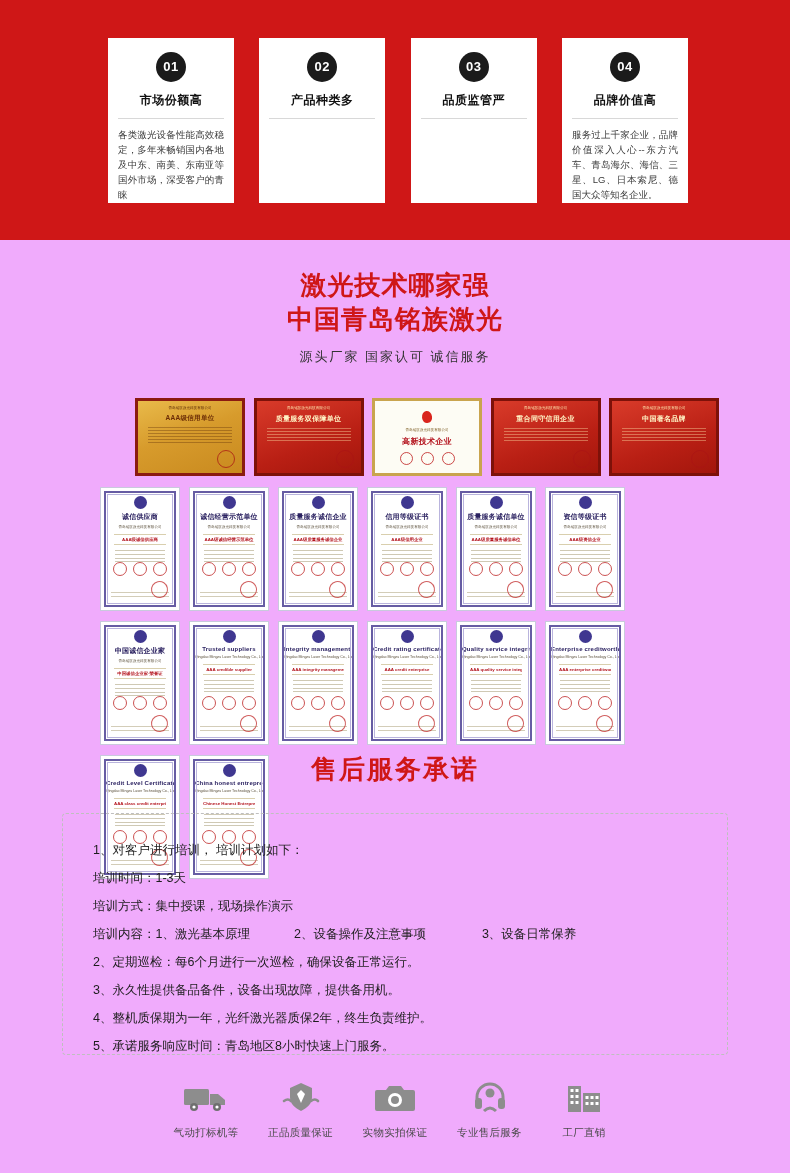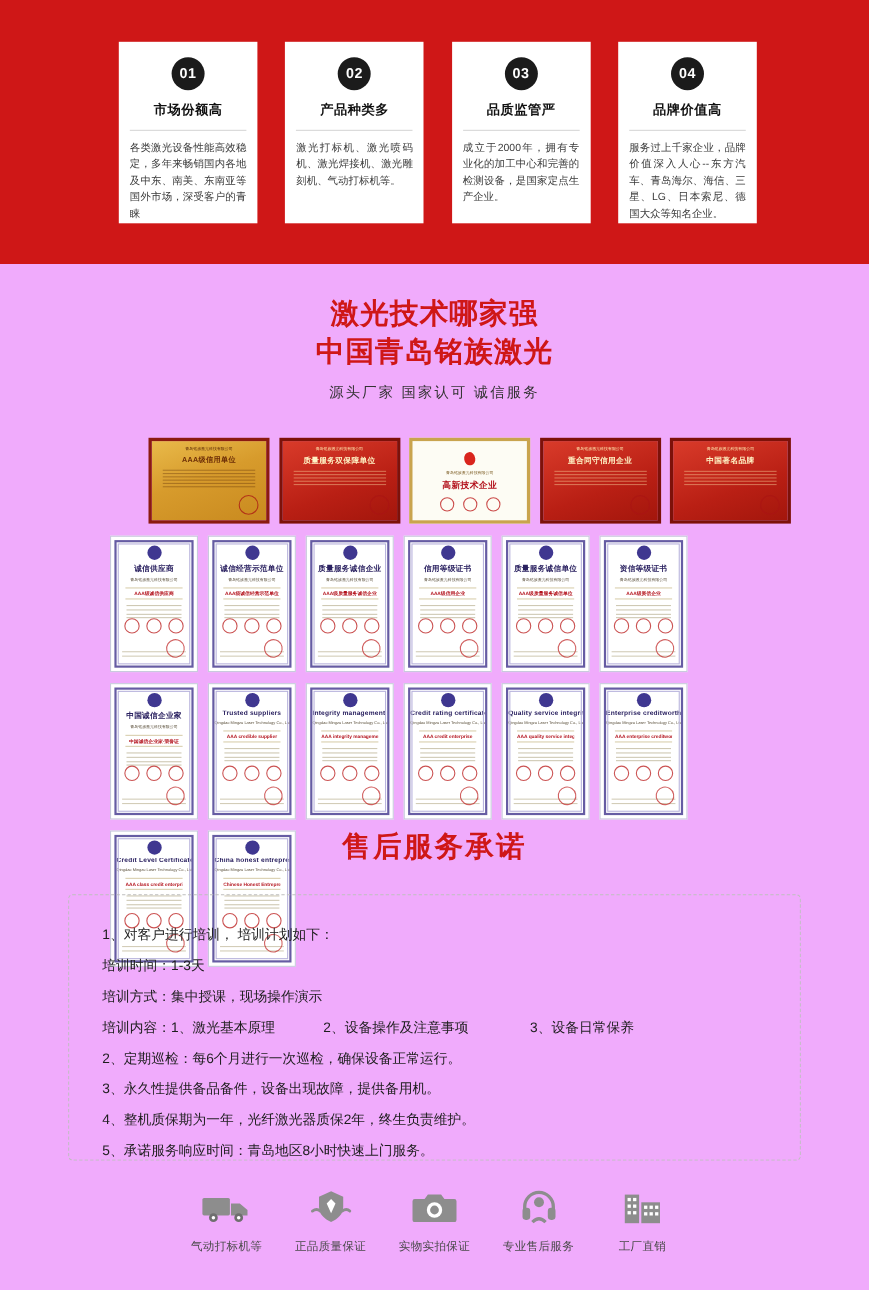--- a/index.html
+++ b/index.html
@@ -386,28 +386,26 @@
         <div class="num-badge">01</div>
         <div class="card-title">市场份额高</div>
         <div class="card-divider"></div>
         <div class="card-text">各类激光设备性能高效稳定，多年来畅销国内各地及中东、南美、东南亚等国外市场，深受客户的青睐</div>
       </div>
 
       <div class="feature-card">
         <div class="num-badge">02</div>
         <div class="card-title">产品种类多</div>
         <div class="card-divider"></div>
-        <div class="card-text">激光打标机、激光喷码机、激光焊接机、激光雕刻机、气动打标机等。</div>
       </div>
 
       <div class="feature-card">
         <div class="num-badge">03</div>
         <div class="card-title">品质监管严</div>
         <div class="card-divider"></div>
-        <div class="card-text">成立于2000年，拥有专业化的加工中心和完善的检测设备，是国家定点生产企业。</div>
       </div>
 
       <div class="feature-card">
         <div class="num-badge">04</div>
         <div class="card-title">品牌价值高</div>
         <div class="card-divider"></div>
         <div class="card-text">服务过上千家企业，品牌价值深入人心--东方汽车、青岛海尔、海信、三星、LG、日本索尼、德国大众等知名企业。</div>
       </div>
 
     </div>

